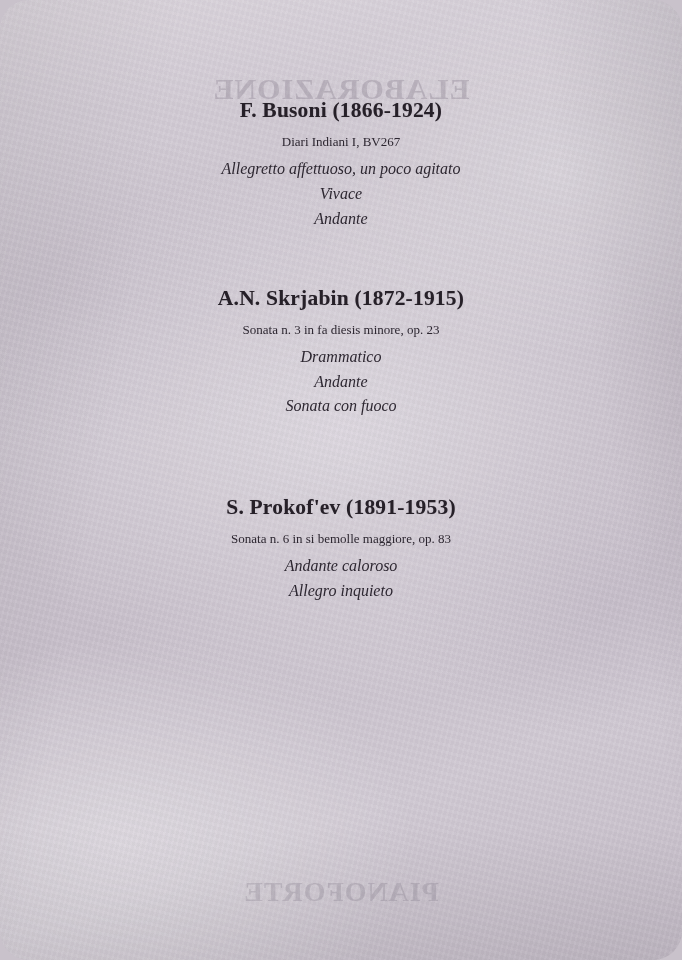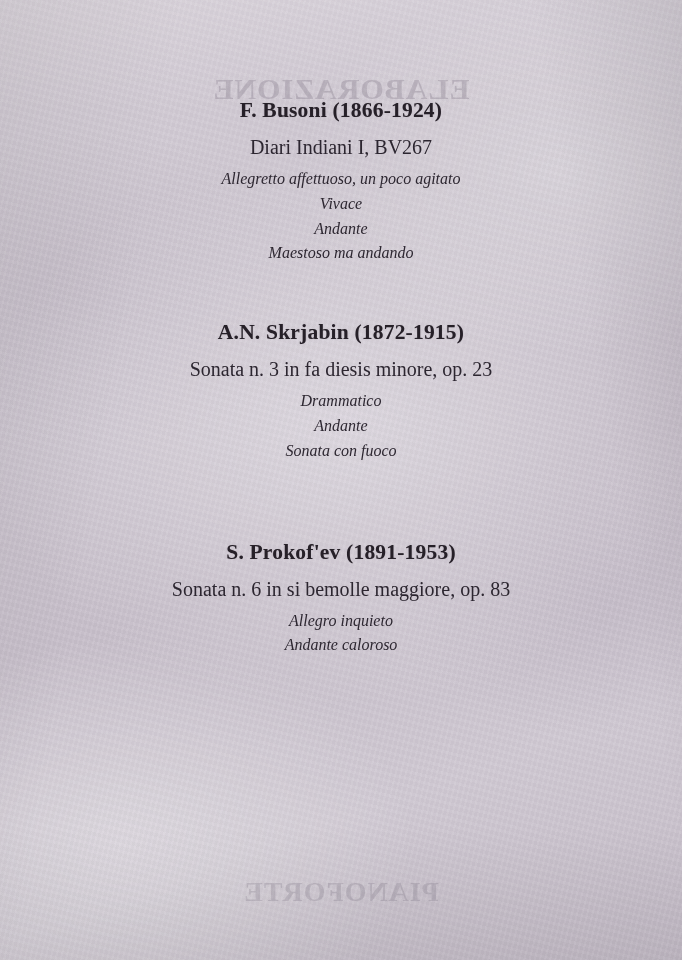--- a/index.html
+++ b/index.html
@@ -19,20 +19,21 @@
     width: 682px;
     height: 960px;
     background:
       radial-gradient(ellipse 420px 300px at 18% 88%, rgba(255,255,255,0.30), rgba(255,255,255,0) 70%),
       radial-gradient(ellipse 380px 260px at 82% 18%, rgba(255,255,255,0.22), rgba(255,255,255,0) 70%),
       radial-gradient(ellipse 500px 380px at 50% 45%, rgba(236,232,238,0.55), rgba(236,232,238,0) 72%),
       radial-gradient(ellipse 300px 200px at 88% 62%, rgba(170,160,176,0.22), rgba(170,160,176,0) 70%),
       radial-gradient(ellipse 360px 220px at 12% 30%, rgba(168,158,172,0.20), rgba(168,158,172,0) 72%),
       linear-gradient(160deg, #d4cdd6 0%, #cdc6d0 28%, #c6bec9 55%, #cfc8d2 78%, #c3bbc6 100%);
     overflow: hidden;
+    border-radius: 29px;
   }
 
   
   #page::before {
     content: "";
     position: absolute;
     inset: 0;
     background:
       repeating-linear-gradient(104deg, rgba(255,255,255,0.05) 0px, rgba(255,255,255,0.05) 2px, rgba(0,0,0,0.012) 2px, rgba(0,0,0,0.012) 5px),
       repeating-linear-gradient(14deg, rgba(255,255,255,0.035) 0px, rgba(255,255,255,0.035) 3px, rgba(0,0,0,0.010) 3px, rgba(0,0,0,0.010) 7px);
@@ -88,21 +89,21 @@
     font-weight: bold;
     font-size: 21.5px;
     letter-spacing: 0.2px;
     line-height: 1.35;
     margin-bottom: 8px;
     color: #262028;
     text-shadow: 0 0 1px rgba(60,52,66,0.22);
   }
 
   .work {
-    font-size: 20px;
+    font-size: 13px;
     line-height: 1.4;
     margin-bottom: 6px;
     color: #2c2630;
   }
 
   .movement {
     font-style: italic;
     font-size: 16px;
     line-height: 1.55;
     color: #2d2731;
@@ -119,39 +120,38 @@
   <div class="bleed bleed-bottom">PIANOFORTE</div>
 
   <div class="content">
 
     <div class="block">
       <div class="composer">F. Busoni (1866-1924)</div>
       <div class="work">Diari Indiani I, BV267</div>
       <div class="movement">Allegretto affettuoso, un poco agitato</div>
       <div class="movement">Vivace</div>
       <div class="movement">Andante</div>
-      <div class="movement">Maestoso ma andando</div>
     </div>
 
     <div class="gap-lg"></div>
 
     <div class="block">
       <div class="composer">A.N. Skrjabin (1872-1915)</div>
       <div class="work">Sonata n. 3 in fa diesis minore, op. 23</div>
       <div class="movement">Drammatico</div>
       <div class="movement">Andante</div>
       <div class="movement">Sonata con fuoco</div>
     </div>
 
     <div class="gap-lg"></div>
 
 
     <div class="gap-lg"></div>
 
     <div class="block">
       <div class="composer">S. Prokof'ev (1891-1953)</div>
       <div class="work">Sonata n. 6 in si bemolle maggiore, op. 83</div>
+      <div class="movement">Andante caloroso</div>
       <div class="movement">Allegro inquieto</div>
-      <div class="movement">Andante caloroso</div>
     </div>
 
   </div>
 </div>
 
 </body></html>

